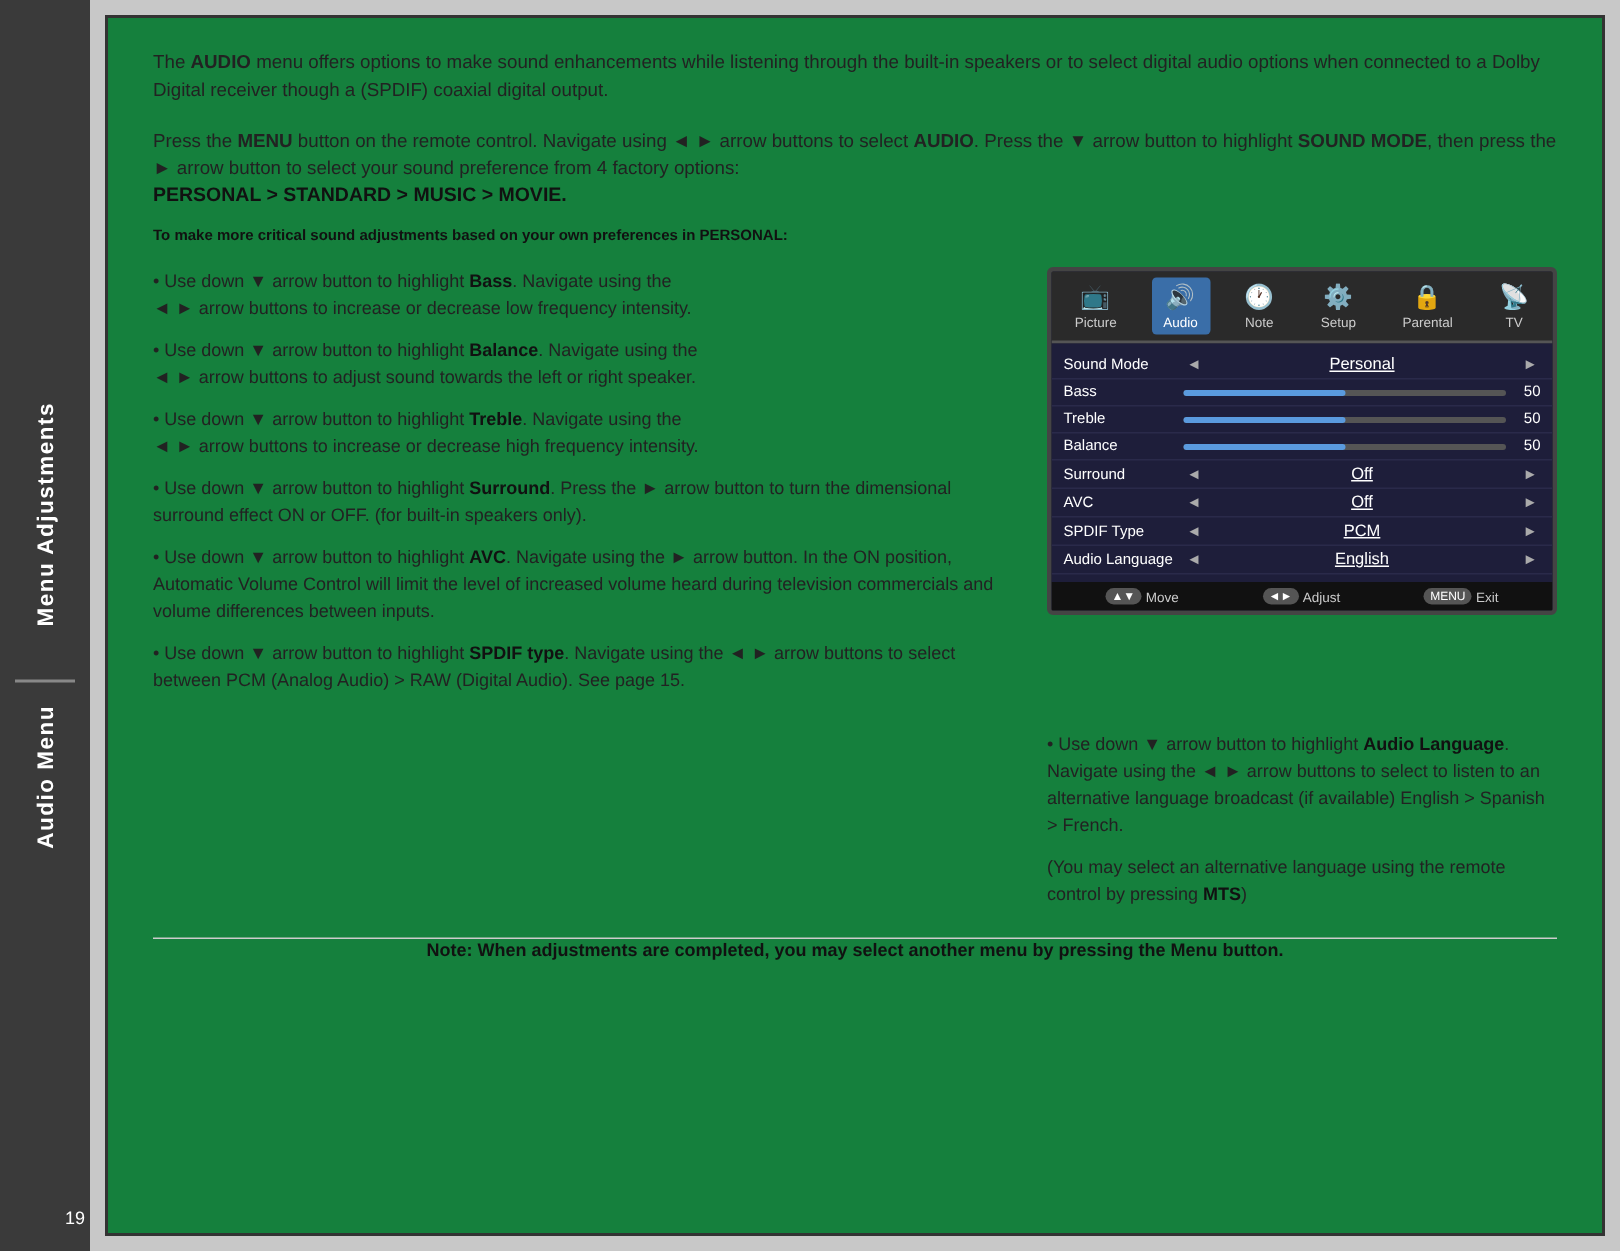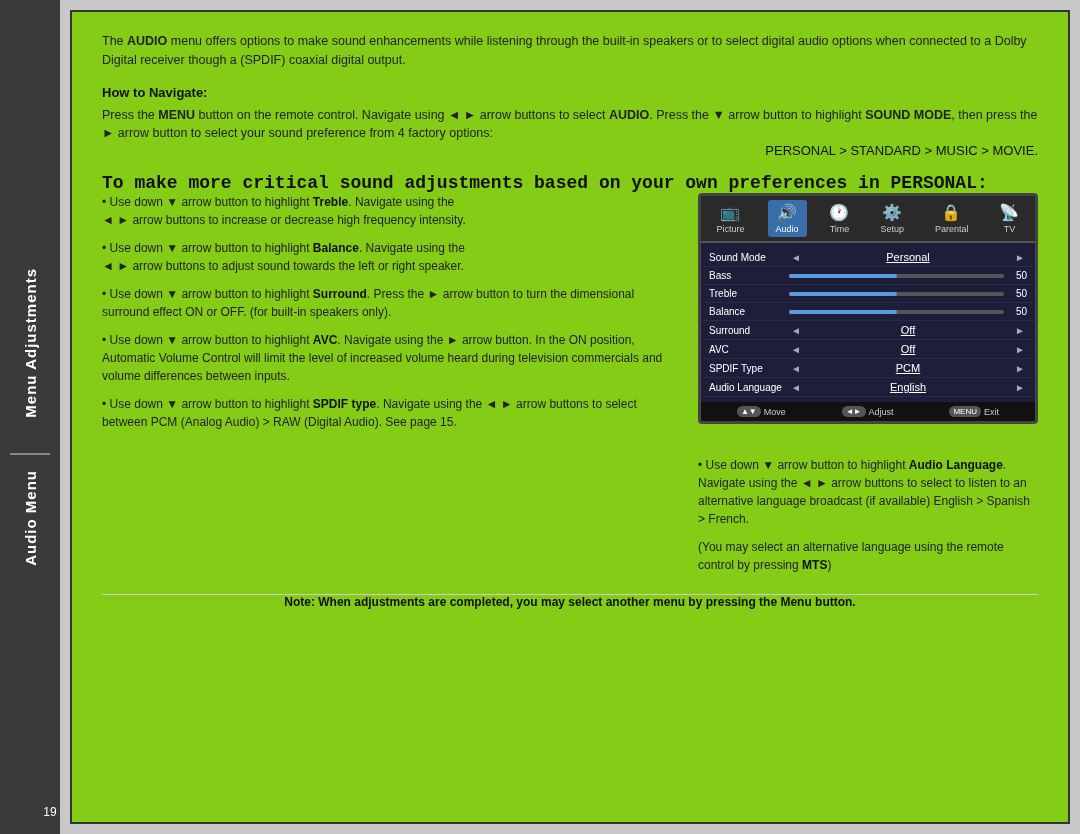--- a/index.html
+++ b/index.html
@@ -51,21 +51,21 @@
       position: absolute;
       bottom: 15px;
       color: white;
       font-size: 12px;
       margin-left: 40px;
     }
 
     
     .main-content {
       flex: 1;
-      background: #84cc16;
+      background: #15803d;
       border: 2px solid #333;
       margin: 10px;
       padding: 20px 30px;
       overflow: hidden;
       position: relative;
     }
 
     .intro-text {
       font-size: 12.5px;
       line-height: 1.5;
@@ -82,31 +82,30 @@
 
     .navigate-text {
       font-size: 12.5px;
       line-height: 1.5;
       margin-bottom: 0;
       color: #222;
     }
 
     .personal-line {
       font-size: 13px;
-      font-weight: normal;
+      font-weight: bold;
       margin-bottom: 15px;
       color: #111;
-      text-align: right;
     }
 
     .section-header {
-      font-size: 18px;
-      font-weight: bold;
+      font-size: 10px;
+      font-weight: bold;
+      margin-bottom: 15px;
       color: #111;
-      font-family: Liberation Mono, monospace;
     }
 
     
     .two-col {
       display: flex;
       gap: 20px;
       margin-bottom: 15px;
     }
 
     .left-col {
@@ -295,39 +294,42 @@
   <div class="sidebar-text-bottom">Audio Menu</div>
   <div class="page-number">19</div>
 </div>
 
 <div class="main-content">
 
   <p class="intro-text">
     The <b>AUDIO</b> menu offers options to make sound enhancements while listening through the built-in speakers or to select digital audio options when connected to a Dolby Digital receiver though a (SPDIF) coaxial digital output.
   </p>
 
-  <div class="how-to-navigate">How to Navigate:</div>
 
   <p class="navigate-text">
     Press the <b>MENU</b> button on the remote control. Navigate using ◄ ► arrow buttons to select <b>AUDIO</b>. Press the ▼ arrow button to highlight <b>SOUND MODE</b>, then press the ► arrow button to select your sound preference from 4 factory options:
   </p>
 
   <div class="personal-line">PERSONAL &gt; STANDARD &gt; MUSIC &gt; MOVIE.</div>
 
   <div class="section-header">To make more critical sound adjustments based on your own preferences in PERSONAL:</div>
 
   <div class="two-col">
     <div class="left-col">
       <div class="bullet-item">
+        • Use down ▼ arrow button to highlight <b>Bass</b>. Navigate using the<br>
+        ◄ ► arrow buttons to increase or decrease low frequency intensity.
+      </div>
+      <div class="bullet-item">
+        • Use down ▼ arrow button to highlight <b>Balance</b>. Navigate using the<br>
+        ◄ ► arrow buttons to adjust sound towards the left or right speaker.
+      </div>
+      <div class="bullet-item">
         • Use down ▼ arrow button to highlight <b>Treble</b>. Navigate using the<br>
         ◄ ► arrow buttons to increase or decrease high frequency intensity.
-      </div>
-      <div class="bullet-item">
-        • Use down ▼ arrow button to highlight <b>Balance</b>. Navigate using the<br>
-        ◄ ► arrow buttons to adjust sound towards the left or right speaker.
       </div>
       <div class="bullet-item">
         • Use down ▼ arrow button to highlight <b>Surround</b>. Press the ► arrow button to turn the dimensional surround effect ON or OFF. (for built-in speakers only).
       </div>
       <div class="bullet-item">
         • Use down ▼ arrow button to highlight <b>AVC</b>. Navigate using the ►
         arrow button. In the ON position, Automatic Volume Control will limit
         the level of increased volume heard during television commercials and
         volume differences between inputs.
       </div>
@@ -345,21 +347,21 @@
           <div class="tv-nav-item">
             <span class="tv-nav-icon">📺</span>
             <span>Picture</span>
           </div>
           <div class="tv-nav-item active">
             <span class="tv-nav-icon">🔊</span>
             <span>Audio</span>
           </div>
           <div class="tv-nav-item">
             <span class="tv-nav-icon">🕐</span>
-            <span>Time</span>
+            <span>Note</span>
           </div>
           <div class="tv-nav-item">
             <span class="tv-nav-icon">⚙️</span>
             <span>Setup</span>
           </div>
           <div class="tv-nav-item">
             <span class="tv-nav-icon">🔒</span>
             <span>Parental</span>
           </div>
           <div class="tv-nav-item">

